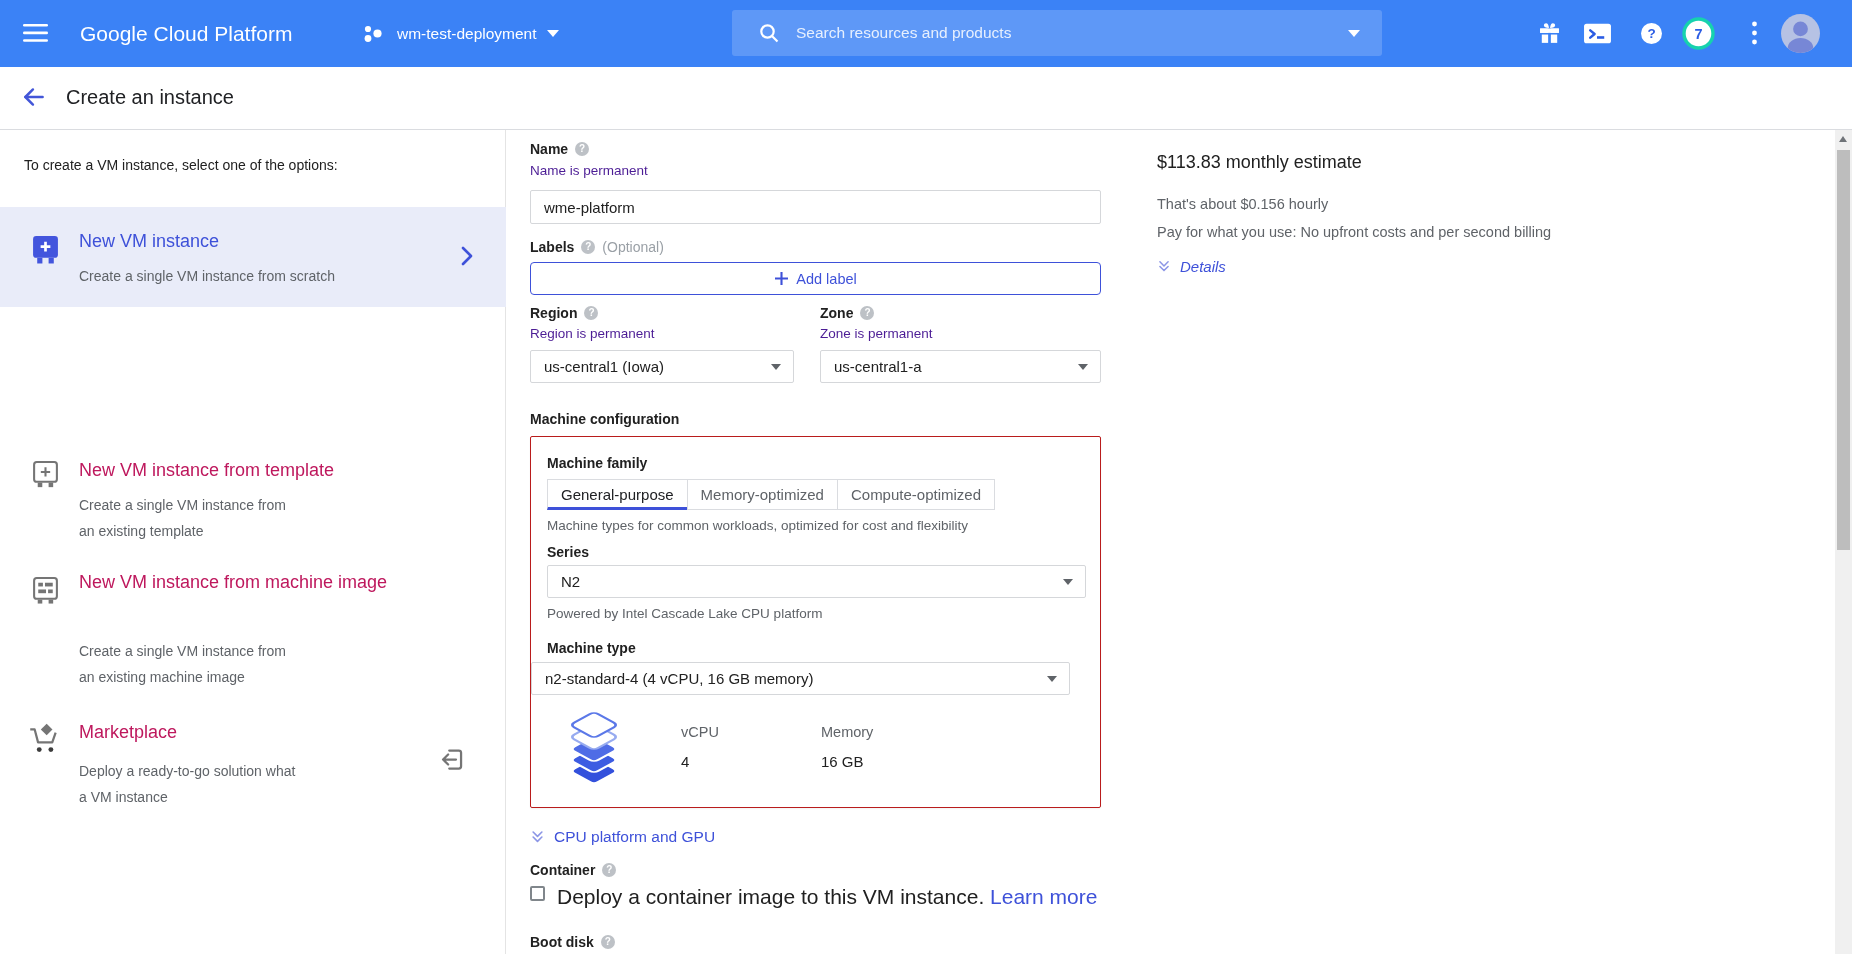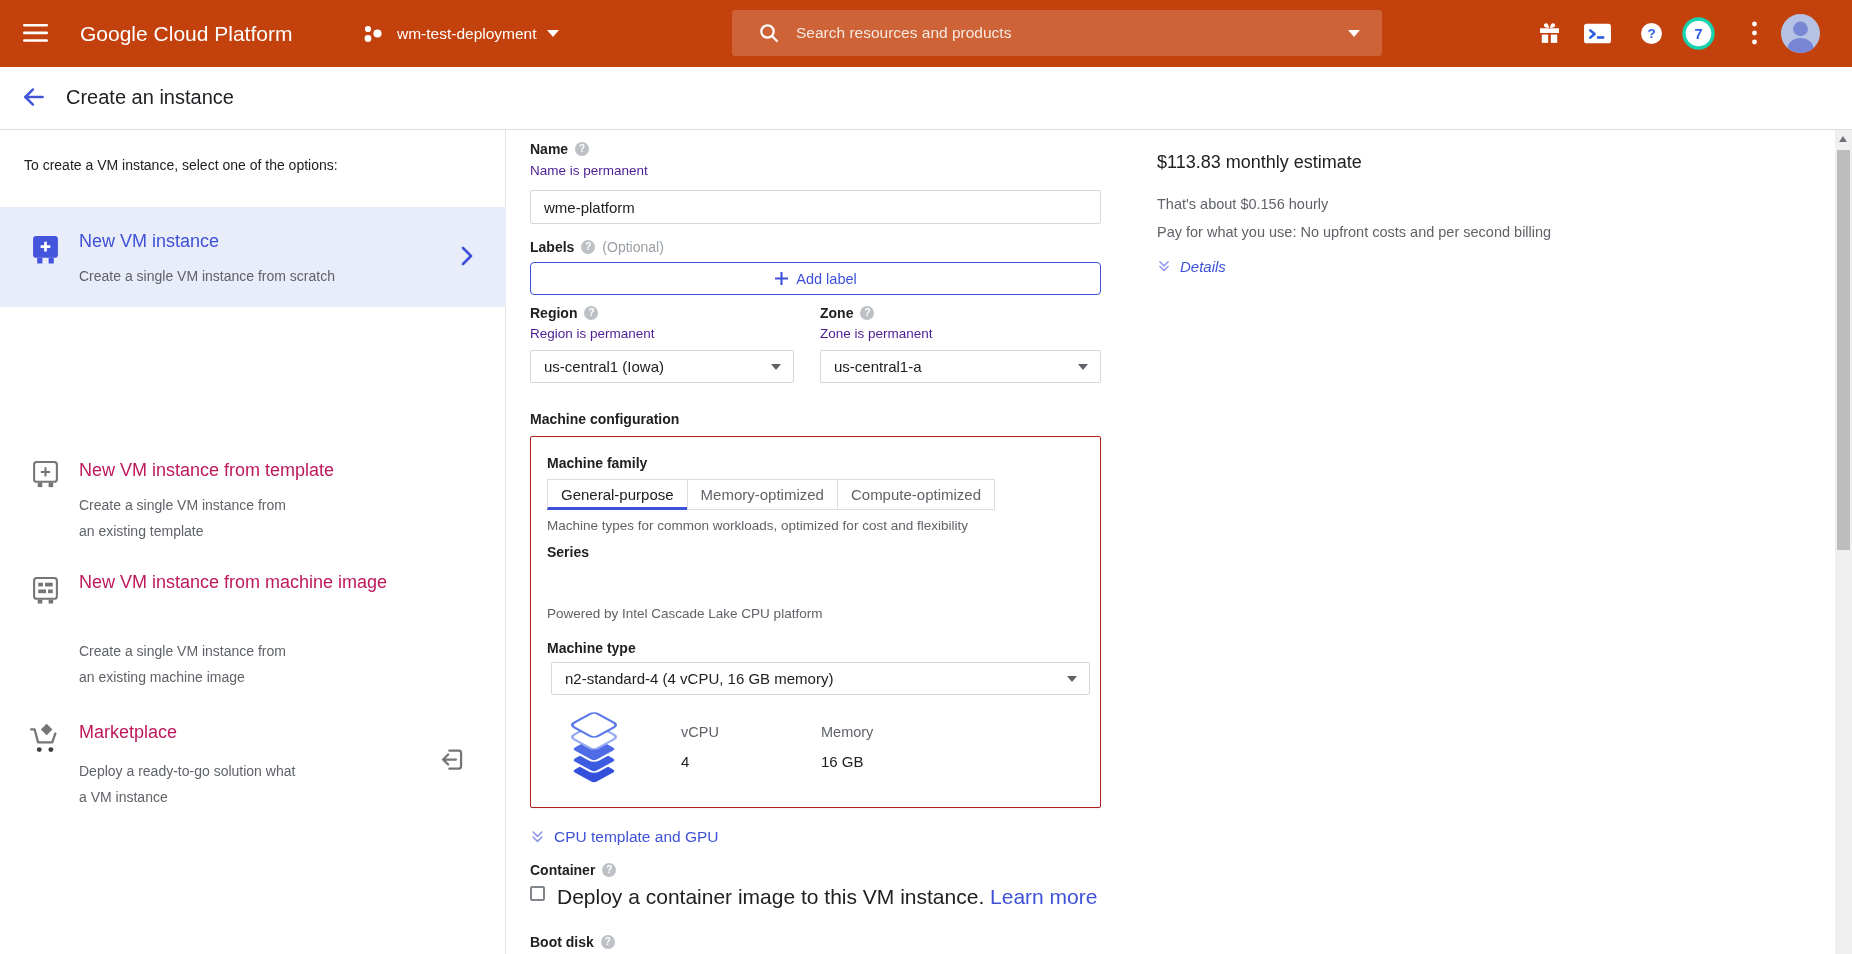--- a/index.html
+++ b/index.html
@@ -2,21 +2,21 @@
 <html><head>
 <meta charset="utf-8">
 <style>
   html,body{margin:0;padding:0;background:#fff;}
   .stage{position:relative;width:1852px;height:954px;overflow:hidden;
          font-family:"Liberation Sans","DejaVu Sans",sans-serif;
          -webkit-font-smoothing:antialiased;color:#212121;}
   .abs{position:absolute;}
 
   
-  .appbar{left:0;top:0;width:1852px;height:67px;background:#c2410c;}
+  .appbar{left:0;top:0;width:1852px;height:67px;background:#3b82f6;}
   .burger{left:22px;top:21px;width:28px;height:24px;cursor:pointer;}
   .brand{left:80px;top:0;height:67px;line-height:67px;color:#fff;font-size:21px;white-space:nowrap;}
   .projsel{left:360px;top:0;height:67px;display:flex;align-items:center;gap:10px;cursor:pointer;}
   .projname{color:#fff;font-size:15.5px;white-space:nowrap;}
   .caret-w{width:0;height:0;border-left:6px solid transparent;border-right:6px solid transparent;border-top:7px solid #fff;}
   .searchbox{left:732px;top:10px;width:650px;height:46px;background:rgba(255,255,255,.18);border-radius:3px;display:flex;align-items:center;}
   .searchbox input{flex:1;background:transparent;border:none;outline:none;color:#fff;font-size:15.5px;font-family:inherit;}
   .searchbox input::placeholder{color:rgba(255,255,255,.85);}
   .sico{margin:0 14px 0 26px;display:flex;}
   .search-caret{margin-right:22px;}
@@ -302,26 +302,29 @@
     <div class="abs tabs" style="left:16px;top:42px;">
       <div class="tab sel">General-purpose</div>
       <div class="tab">Memory-optimized</div>
       <div class="tab">Compute-optimized</div>
     </div>
     <div class="abs cap" style="left:16px;top:81px;">Machine types for common workloads, optimized for cost and flexibility</div>
 
     <div class="abs flabel" style="left:16px;top:107px;">
       <span>Series</span>
     </div>
+    <div class="selectbox" style="left:16px;top:128px;width:539px;height:33px;">
+      <span>N2</span>
+    </div>
     <div class="abs cap" style="left:16px;top:169px;">Powered by Intel Cascade Lake CPU platform</div>
 
     <div class="abs flabel" style="left:16px;top:203px;">
       <span>Machine type</span>
     </div>
-    <div class="selectbox" style="left:20px;top:225px;width:539px;height:33px;">
+    <div class="selectbox" style="left:0;top:225px;width:539px;height:33px;">
       <span>n2-standard-4 (4 vCPU, 16 GB memory)</span>
     </div>
 
     <span class="abs" style="left:26px;top:268px;">
       <svg width="74" height="82" viewBox="0 0 74 82">
         <g>
           <rect x="-17" y="-17" width="34" height="34" rx="6" transform="translate(37,66) scale(1,0.55) rotate(45)" fill="#3350dc" stroke="#fff" stroke-width="3"></rect>
           <rect x="-17" y="-17" width="34" height="34" rx="6" transform="translate(37,55) scale(1,0.55) rotate(45)" fill="#3d5ce2" stroke="#fff" stroke-width="3"></rect>
           <rect x="-17" y="-17" width="34" height="34" rx="6" transform="translate(37,44) scale(1,0.55) rotate(45)" fill="#4f6ce6" stroke="#fff" stroke-width="3"></rect>
           <rect x="-17" y="-17" width="34" height="34" rx="6" transform="translate(37,32) scale(1,0.55) rotate(45)" fill="#fff" stroke="#97abf0" stroke-width="3"></rect>
@@ -333,21 +336,21 @@
     <div class="abs specval" style="left:150px;top:316px;">4</div>
     <div class="abs speclabel" style="left:290px;top:287px;">Memory</div>
     <div class="abs specval" style="left:290px;top:316px;">16 GB</div>
   </div>
 
   <div class="abs linkrow" style="left:530px;top:828px;">
     <svg width="15" height="16" viewBox="0 0 24 24" fill="none" stroke="#8c96e6" stroke-width="2.6" stroke-linecap="round" stroke-linejoin="round">
         <polyline points="5 4 12 11 19 4"></polyline>
         <polyline points="5 12 12 19 19 12"></polyline>
       </svg>
-    <span>CPU template and GPU</span>
+    <span>CPU platform and GPU</span>
   </div>
 
   <div class="abs flabel" style="left:530px;top:862px;">
     <span>Container</span>
     <span class="qicon"></span>
   </div>
   <div class="abs checkbox" style="left:530px;top:886px;"></div>
   <div class="abs ckline" style="left:557px;top:885px;">
     <span>Deploy a container image to this VM instance.</span>
     <span class="alink">Learn more</span>

